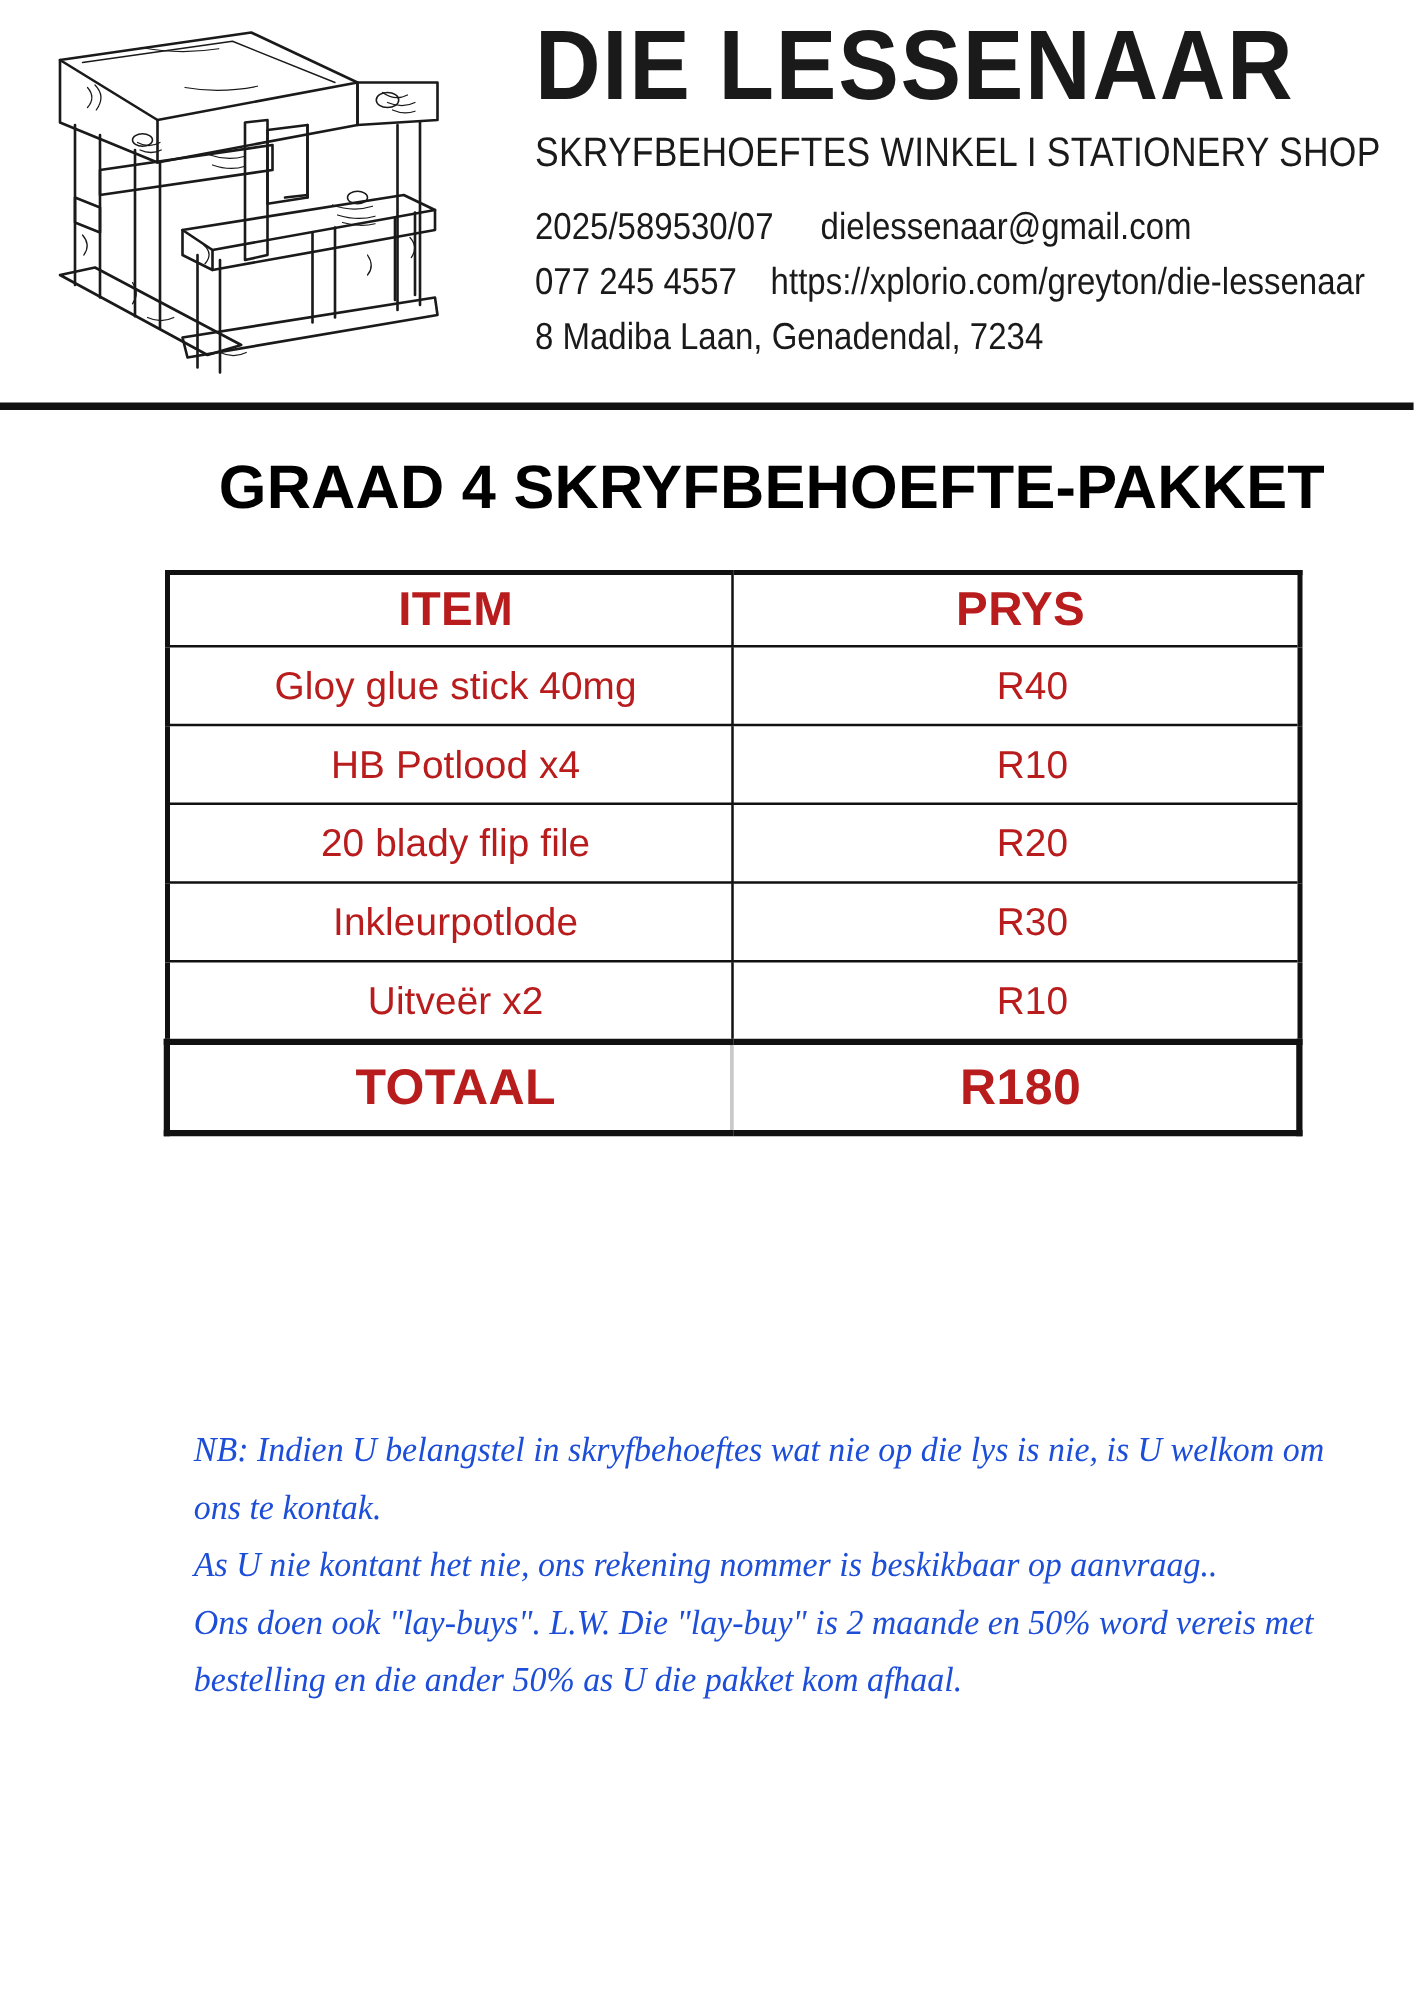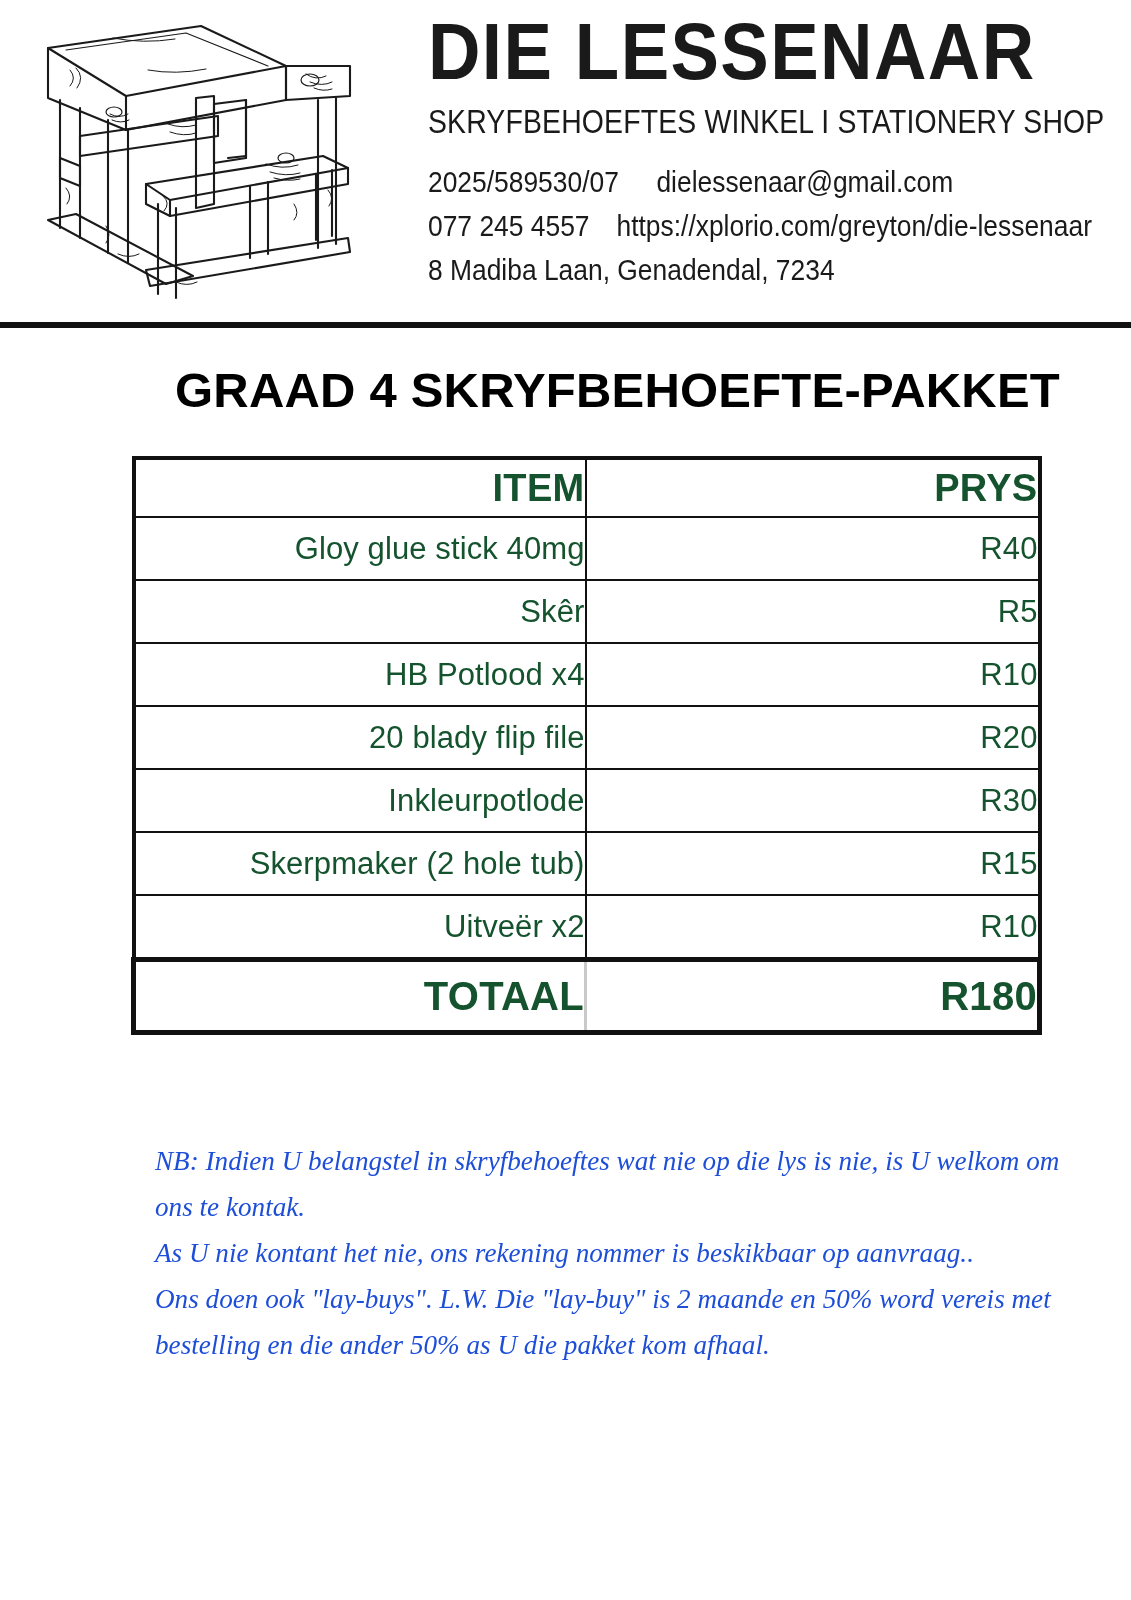--- a/index.html
+++ b/index.html
@@ -115,24 +115,24 @@
     border-collapse: collapse;
     table-layout: fixed;
   }
   #price-table col.c-item { width: 452px; }
   #price-table col.c-prys { width: 454px; }
 
   #price-table th,
   #price-table td {
     border: 2px solid #111111;
     padding: 0 0 0 9px;
-    text-align: right;
+    text-align: center;
     vertical-align: middle;
     font-weight: 400;
-    color: #14532d;
+    color: #b91c1c;
   }
 
   
   #price-table thead th {
     height: 56px;
     font-size: 38px;
     font-weight: 700;
     letter-spacing: 0.3px;
     border-top-width: 4px;
   }
@@ -287,38 +287,30 @@
       <th class="h-item">ITEM</th>
       <th class="h-prys">PRYS</th>
     </tr>
   </thead>
   <tbody>
     <tr>
       <td class="cell-item">Gloy glue stick 40mg</td>
       <td class="cell-prys">R40</td>
     </tr>
     <tr>
-      <td class="cell-item">Skêr</td>
-      <td class="cell-prys">R5</td>
-    </tr>
-    <tr>
       <td class="cell-item">HB Potlood x4</td>
       <td class="cell-prys">R10</td>
     </tr>
     <tr>
       <td class="cell-item">20 blady flip file</td>
       <td class="cell-prys">R20</td>
     </tr>
     <tr>
       <td class="cell-item">Inkleurpotlode</td>
       <td class="cell-prys">R30</td>
-    </tr>
-    <tr>
-      <td class="cell-item">Skerpmaker (2 hole tub)</td>
-      <td class="cell-prys">R15</td>
     </tr>
     <tr>
       <td class="cell-item">Uitveër x2</td>
       <td class="cell-prys">R10</td>
     </tr>
   </tbody>
   <tfoot>
     <tr>
       <td class="total-label">TOTAAL</td>
       <td class="total-value">R180</td>

